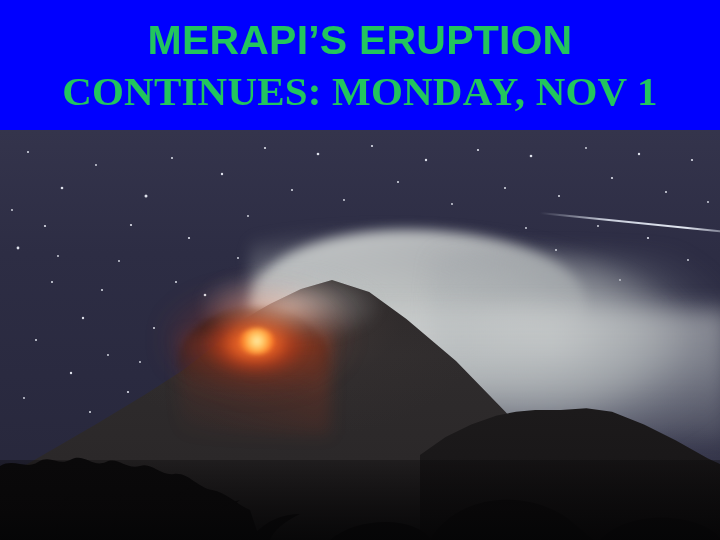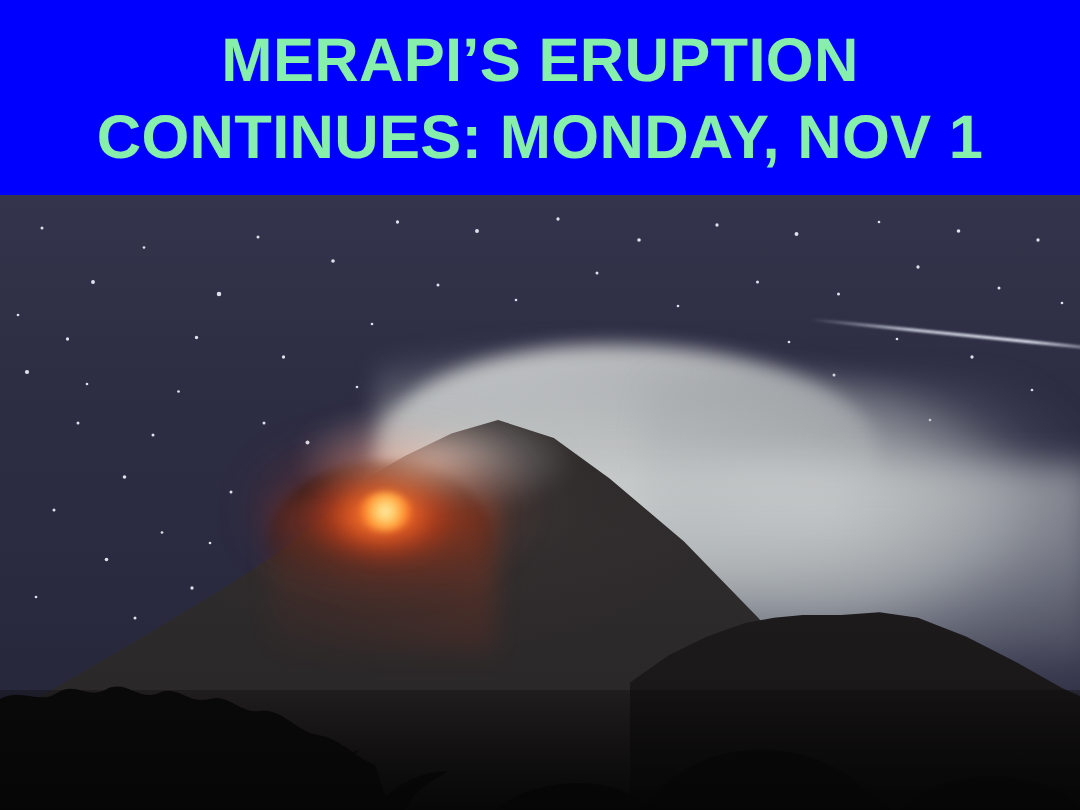--- a/index.html
+++ b/index.html
@@ -27,32 +27,32 @@
     width: 720px;
     height: 130px;
     background: #0000ff;
     z-index: 40;
     display: flex;
     flex-direction: column;
     align-items: center;
     justify-content: center;
   }
   .title-line {
-    color: #86efac;
+    color: #22c55e;
     font-family: "Liberation Sans", sans-serif;
     font-weight: bold;
     font-size: 41px;
     line-height: 47px;
     letter-spacing: 0.2px;
     white-space: nowrap;
     text-align: left;
     -webkit-font-smoothing: none;
   }
   #title-line-1 { margin-top: 2px; }
-  #title-line-2 { margin-top: 4px; }
+  #title-line-2 { margin-top: 4px; font-family: Liberation Serif, serif; }
 
   
   #photo {
     position: absolute;
     left: 0;
     top: 130px;
     width: 720px;
     height: 410px;
     overflow: hidden;
     background: #23233a;

